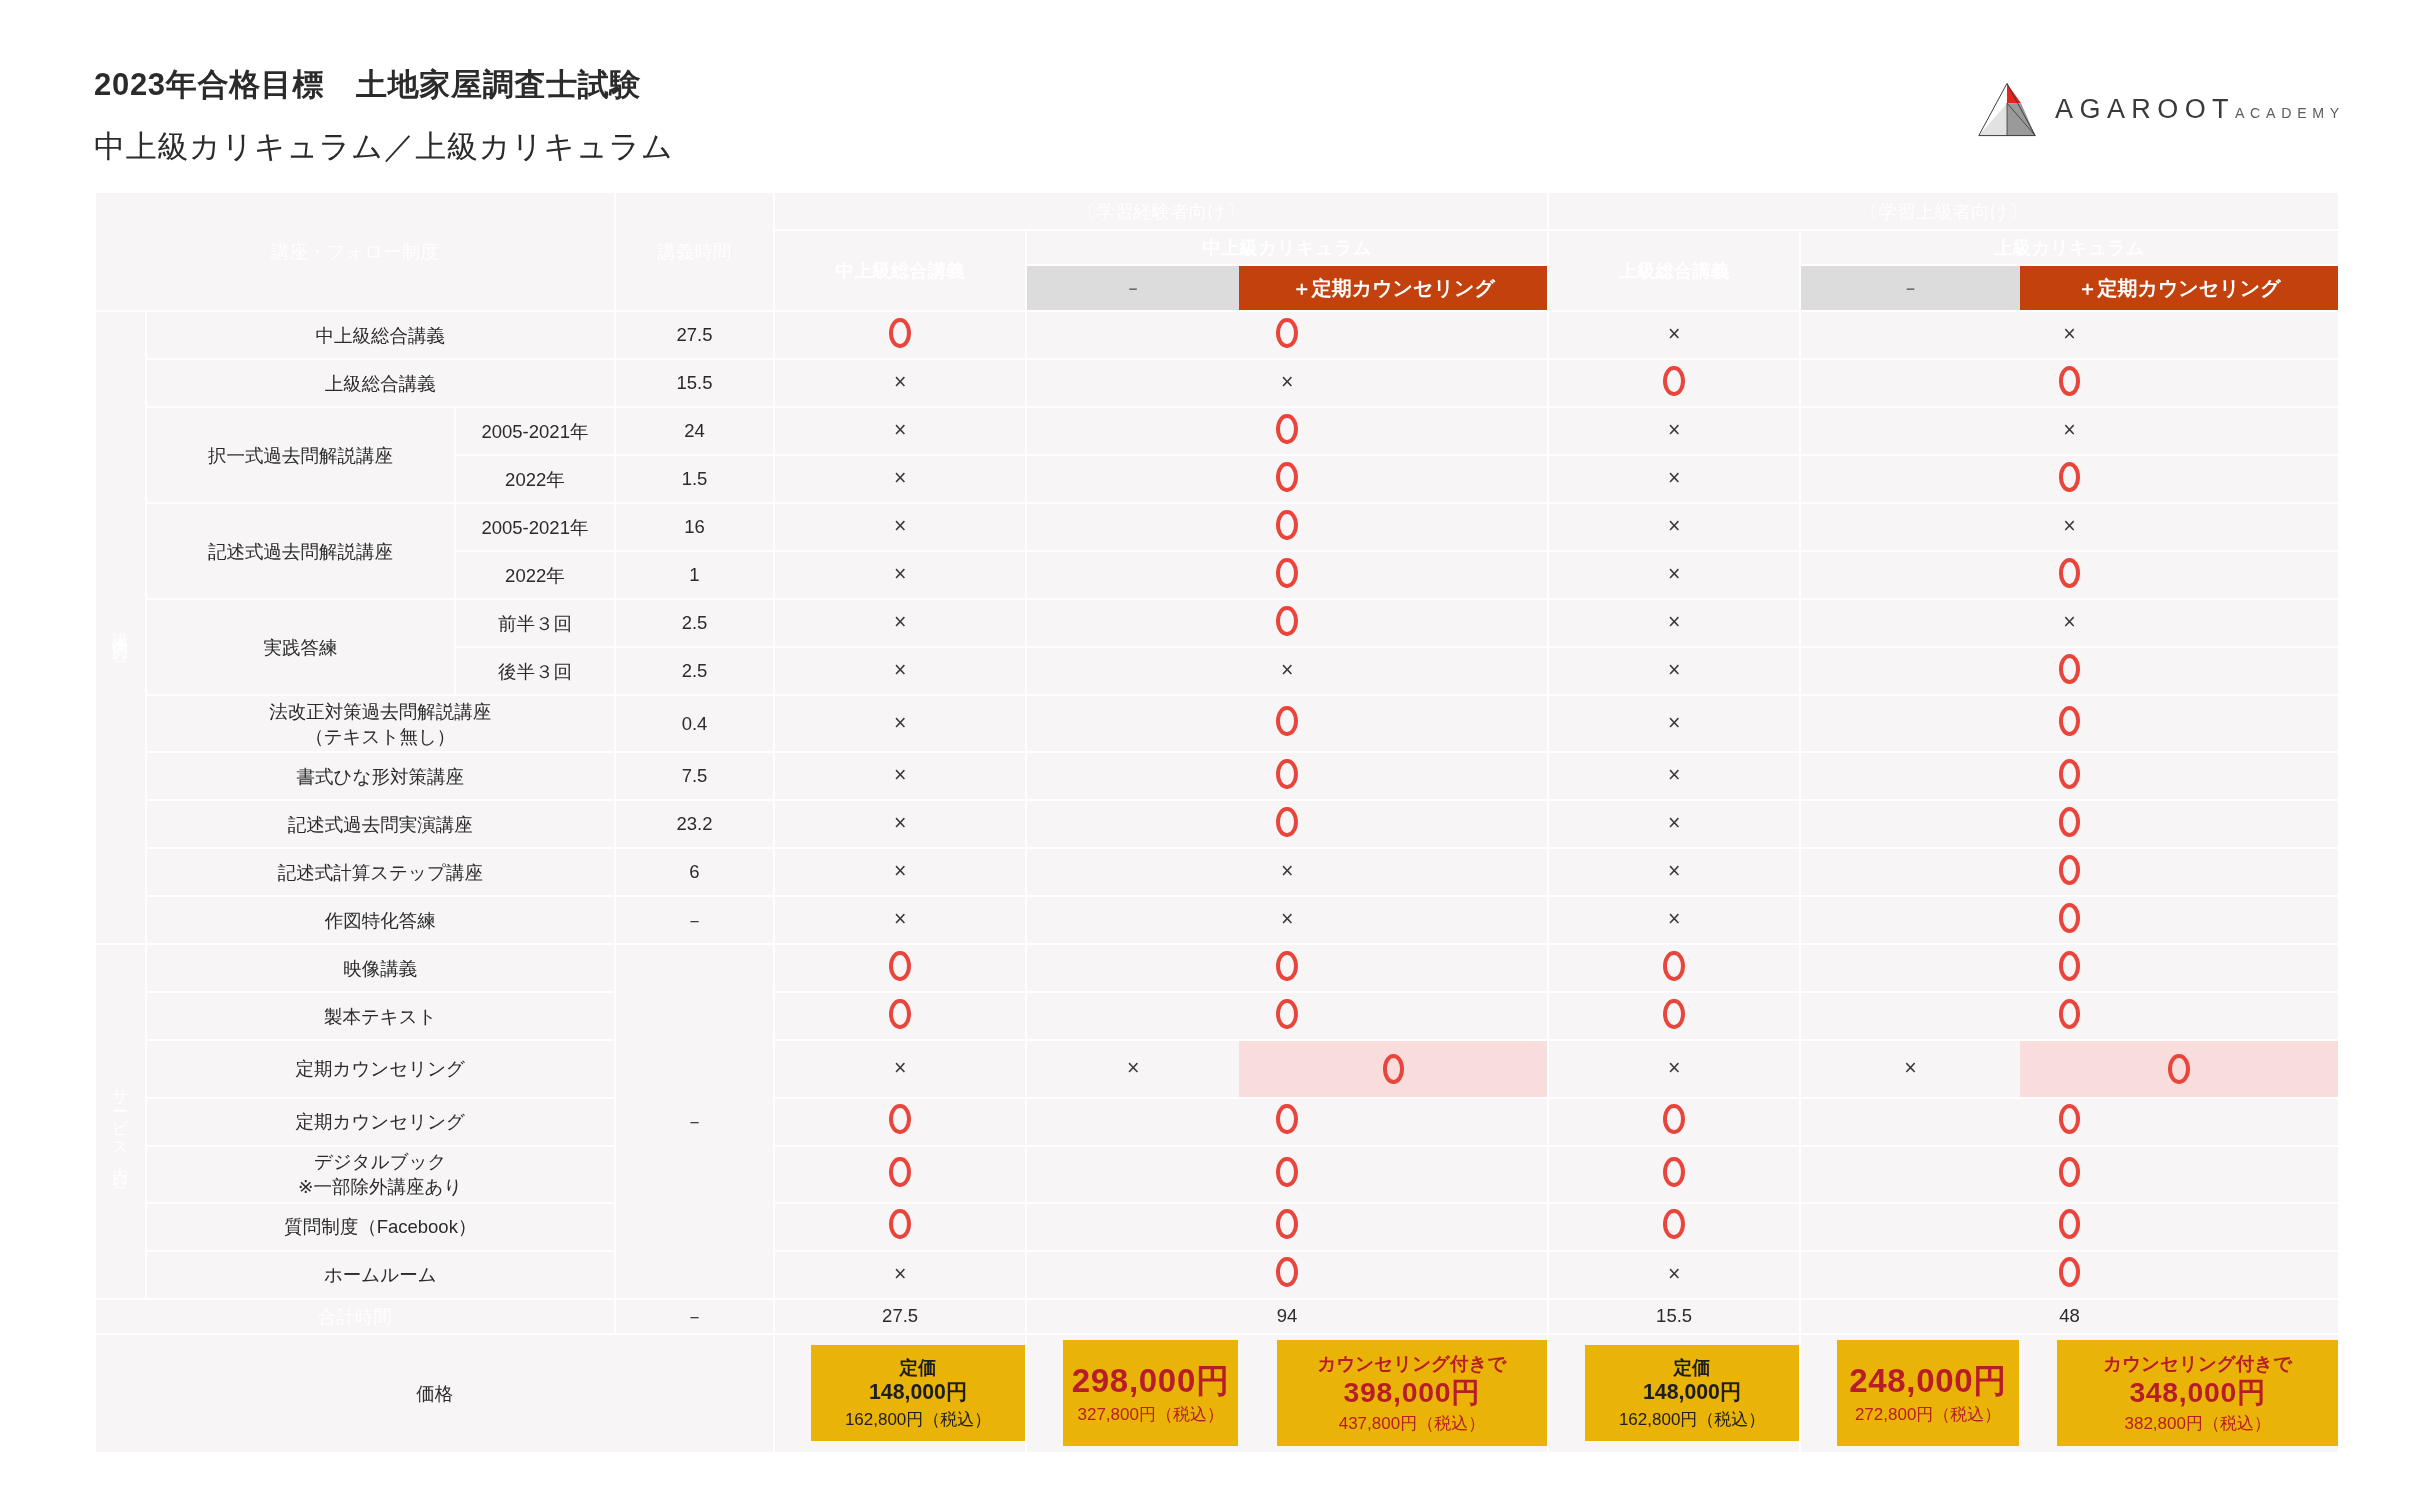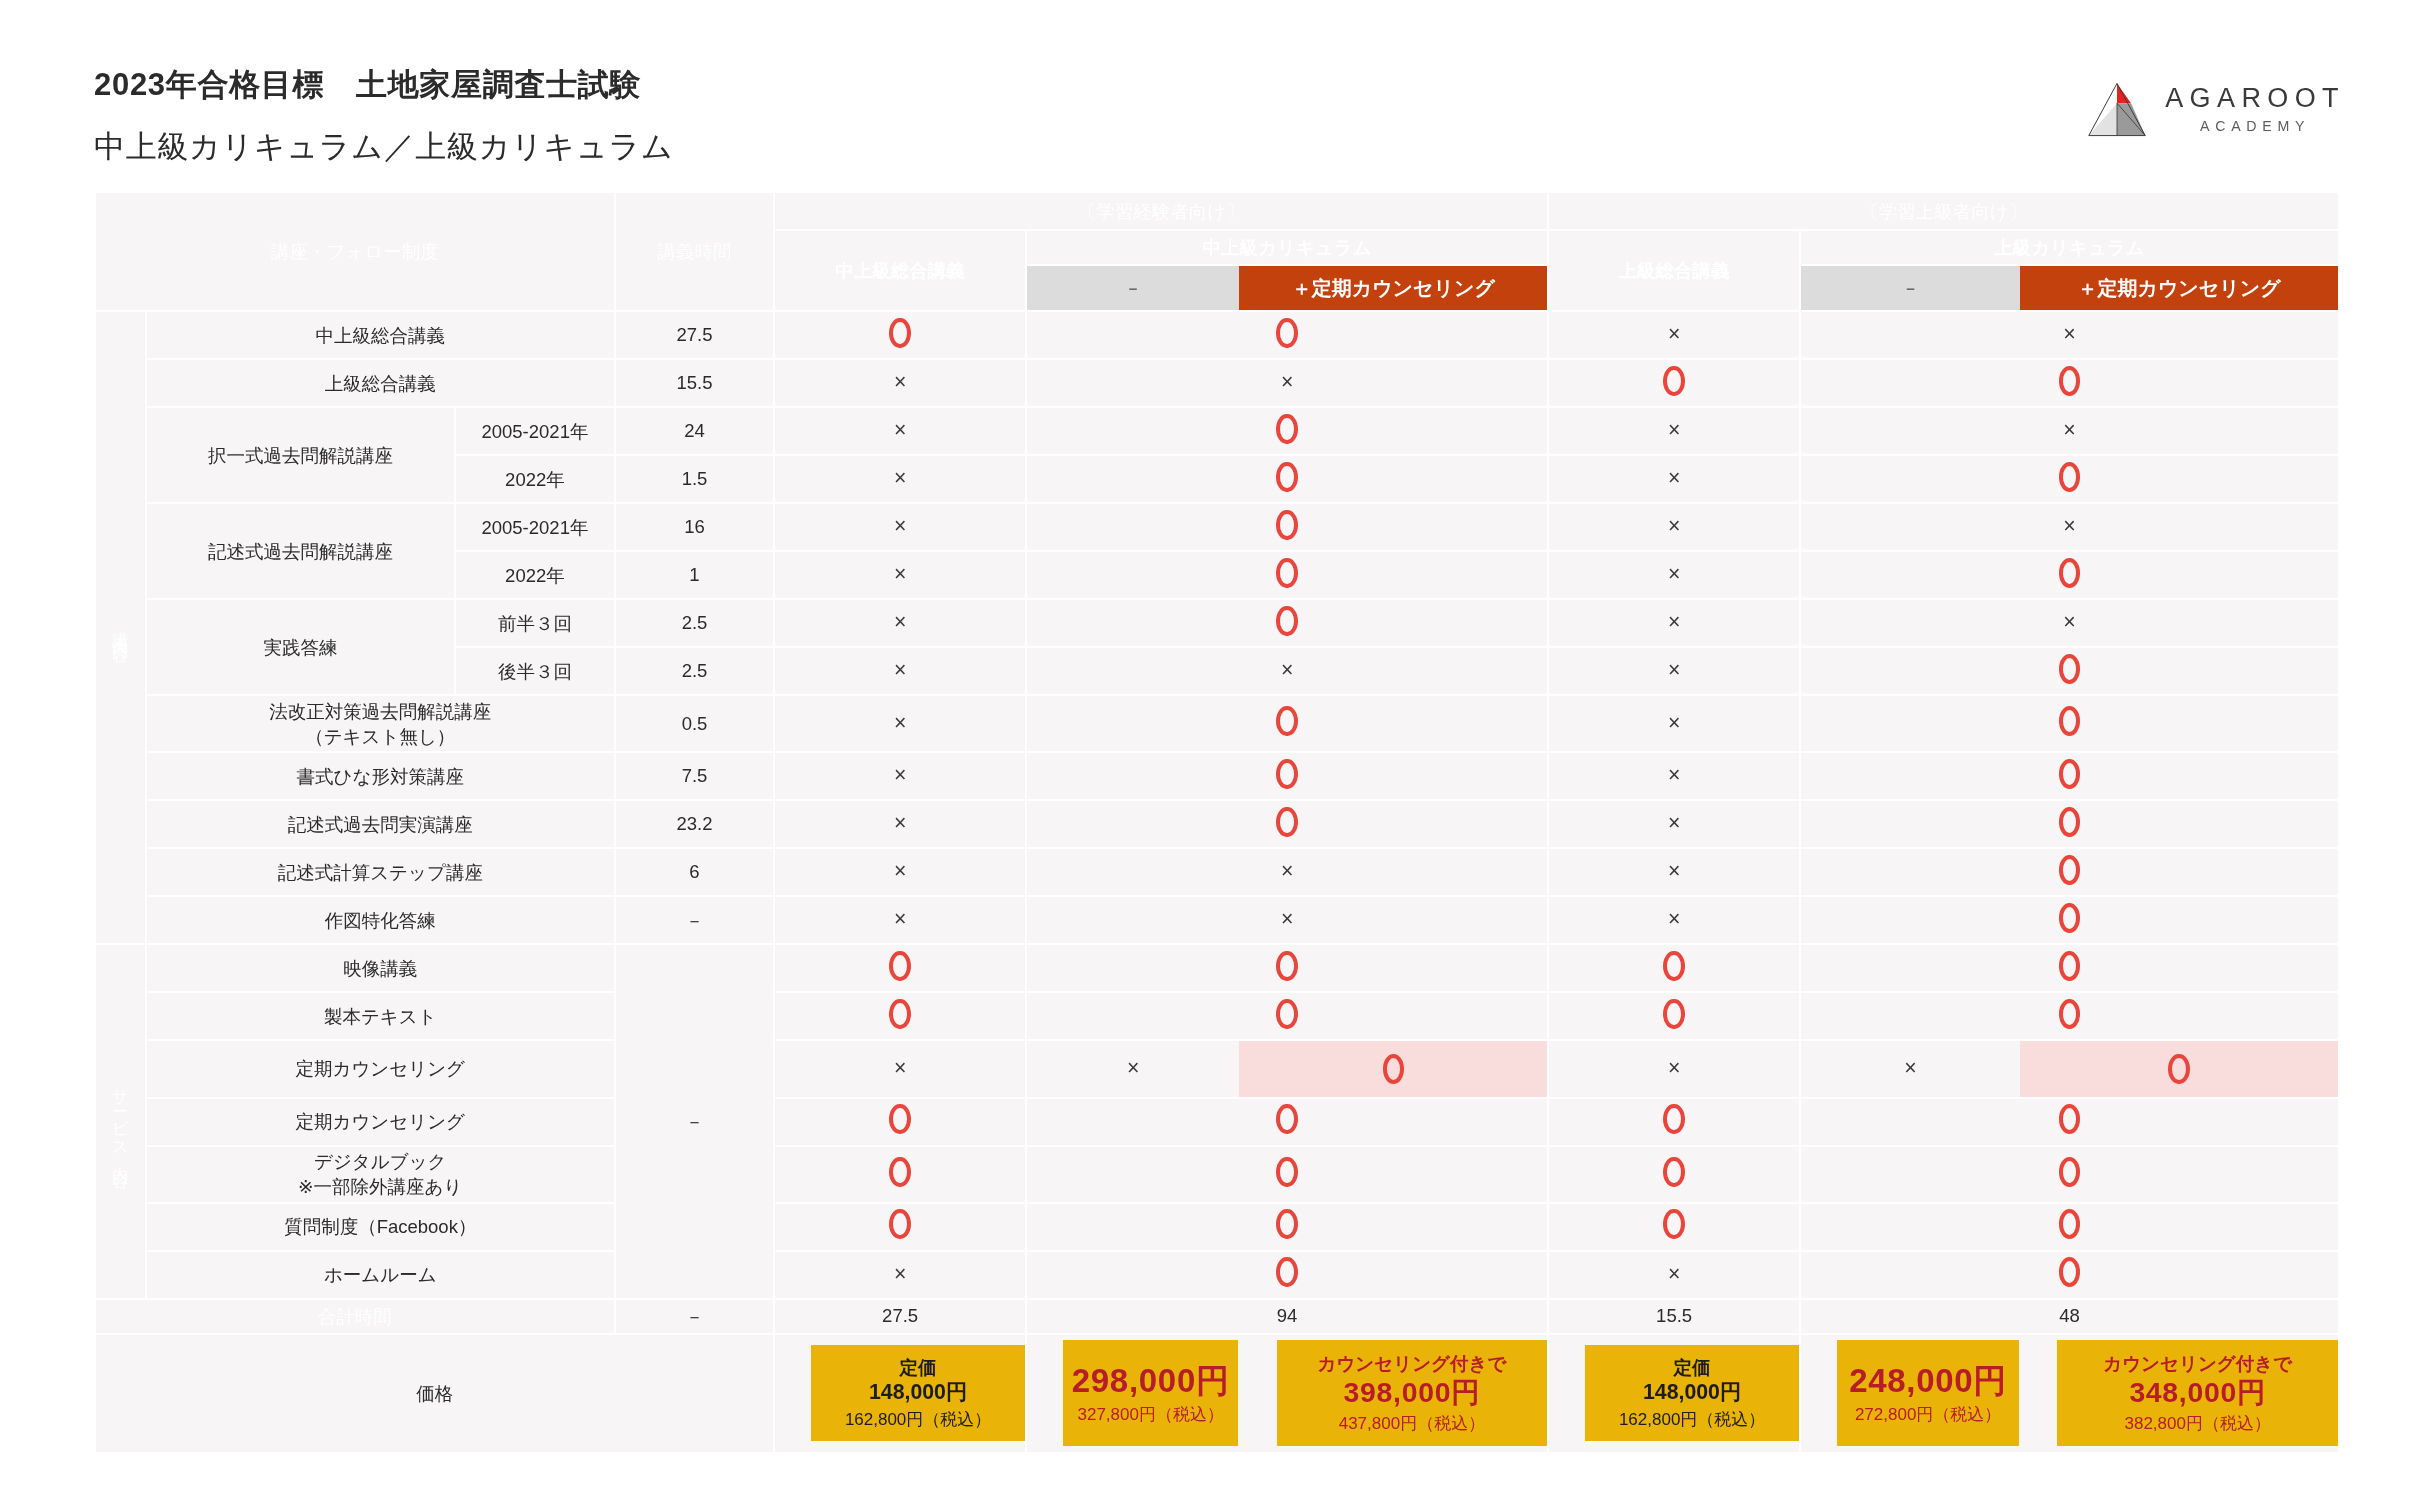--- a/index.html
+++ b/index.html
@@ -11,21 +11,21 @@
   }
   .page{position:relative;width:2413px;height:1068px;box-sizing:border-box;}
 
   
   .hdr{position:absolute;left:94px;top:64px;}
   .hdr h1{margin:0;font-size:31px;font-weight:bold;letter-spacing:0.7px;color:#2b2b2b;}
   .hdr h2{margin:20px 0 0 0;font-size:31px;font-weight:normal;letter-spacing:0.7px;color:#2b2b2b;}
 
   .logo{position:absolute;right:68px;top:82px;display:flex;align-items:center;gap:18.5px;}
   .logo-mark{width:60px;height:55px;}
-  .logo-text{display:flex;flex-direction:column;align-items:center;line-height:1;}
+  .logo-text{display:flex;flex-direction:row;align-items:center;line-height:1;}
   .logo-text .l1{font-size:27px;letter-spacing:6.4px;color:#3a3a3a;}
   .logo-text .l2{font-size:14.2px;letter-spacing:5.7px;color:#5c5c5c;margin-top:7.1px;}
 
   
   table.main{
     position:absolute;left:94px;top:191px;
     width:2246px;
     border-collapse:separate;border-spacing:2.1px;
     table-layout:fixed;
     background:#ffffff;
@@ -228,21 +228,21 @@
         <tr style="height: 46px;">
           <td class="sub">後半３回</td>
           <td class="hours">2.5</td>
           <td class="off"><span class="mark-x">×</span></td>
           <td class="off"><span class="mark-x">×</span></td>
           <td class="off"><span class="mark-x">×</span></td>
           <td class="on"><span class="mark-o"></span></td>
         </tr>
         <tr style="height: 55px;">
           <td class="lbl" colspan="2">法改正対策過去問解説講座<br>（テキスト無し）</td>
-          <td class="hours">0.5</td>
+          <td class="hours">0.4</td>
           <td class="off"><span class="mark-x">×</span></td>
           <td class="on"><span class="mark-o"></span></td>
           <td class="off"><span class="mark-x">×</span></td>
           <td class="on"><span class="mark-o"></span></td>
         </tr>
         <tr style="height: 46px;">
           <td class="lbl" colspan="2">書式ひな形対策講座</td>
           <td class="hours">7.5</td>
           <td class="off"><span class="mark-x">×</span></td>
           <td class="on"><span class="mark-o"></span></td>

